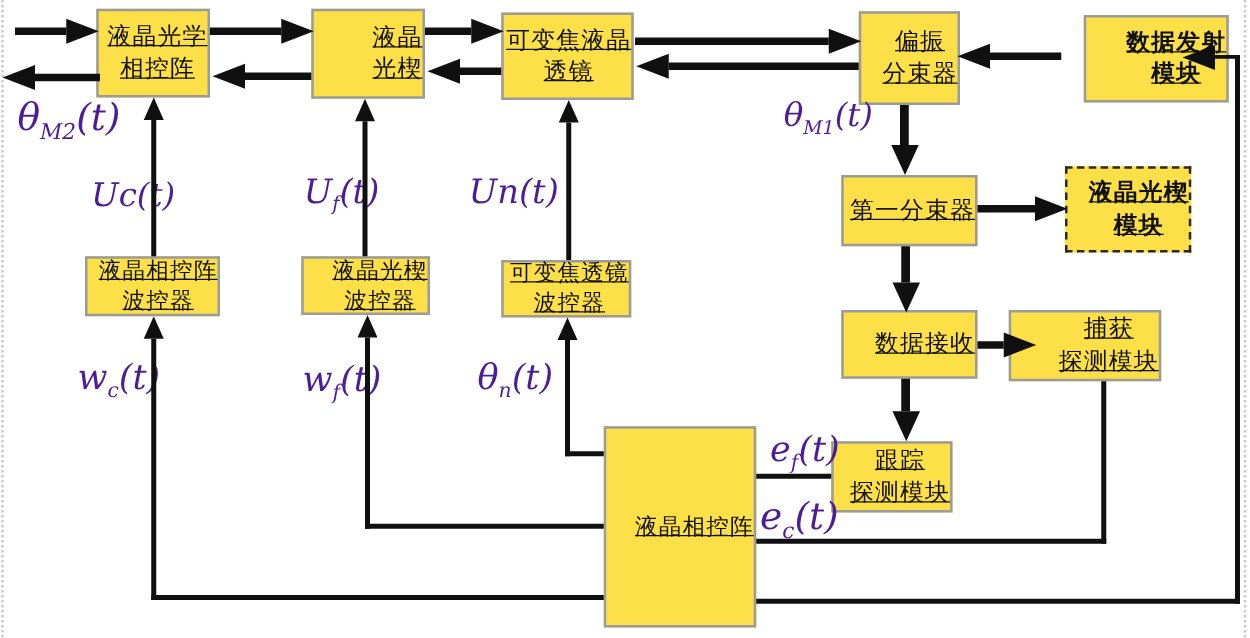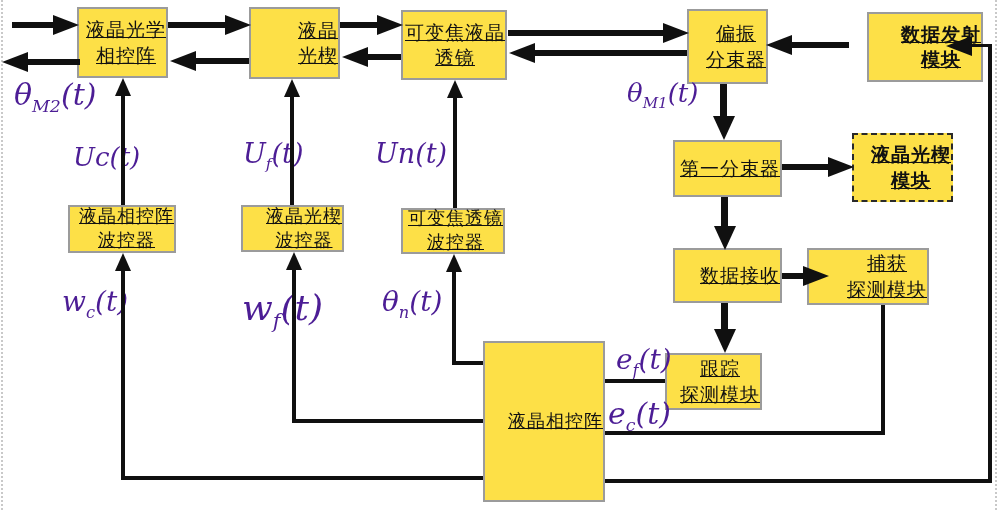--- a/index.html
+++ b/index.html
@@ -121,21 +121,21 @@
       <span style="font-size:18px">可变焦透镜
 波控器</span>
     </div>
 
   <div class="mlabel" style="left:14px;top:80px;font-size:30px"><span>θ</span><sub>M2</sub><span>(t)</span></div>
   <div class="mlabel" style="left:73px;top:144px;font-size:26px"><span>Uc</span><span>(t)</span></div>
   <div class="mlabel" style="left:243px;top:140px;font-size:27px"><span>U</span><sub>f</sub><span>(t)</span></div>
   <div class="mlabel" style="left:375px;top:140px;font-size:27px"><span>Un</span><span>(t)</span></div>
   <div class="mlabel" style="left:627px;top:80px;font-size:26px"><span>θ</span><sub>M1</sub><span>(t)</span></div>
   <div class="mlabel" style="left:62px;top:288px;font-size:28px"><span>w</span><sub>c</sub><span>(t)</span></div>
-  <div class="mlabel" style="left:242px;top:290px;font-size:36px"><span>w</span><sub>f</sub><span>(t)</span></div>
+  <div class="mlabel" style="left:242px;top:290px;font-size:28px"><span>w</span><sub>f</sub><span>(t)</span></div>
   <div class="mlabel" style="left:382px;top:288px;font-size:28px"><span>θ</span><sub>n</sub><span>(t)</span></div>
   <div class="mlabel" style="left:616px;top:346px;font-size:28px"><span>e</span><sub>f</sub><span>(t)</span></div>
   <div class="mlabel" style="left:608px;top:399px;font-size:30px"><span>e</span><sub>c</sub><span>(t)</span></div>
 
   <div class="arr h6 right" style="left:12px;top:22px;width:41px"></div>
   <div class="arr h6 left" style="left:28px;top:59px;width:52px"></div>
   <div class="arr h6 right" style="left:168px;top:22px;width:57px"></div>
   <div class="arr h6 left" style="left:196px;top:58px;width:53px"></div>
   <div class="arr h6 right" style="left:340px;top:22px;width:37px"></div>
   <div class="arr h6 left" style="left:368px;top:54px;width:33px"></div>

